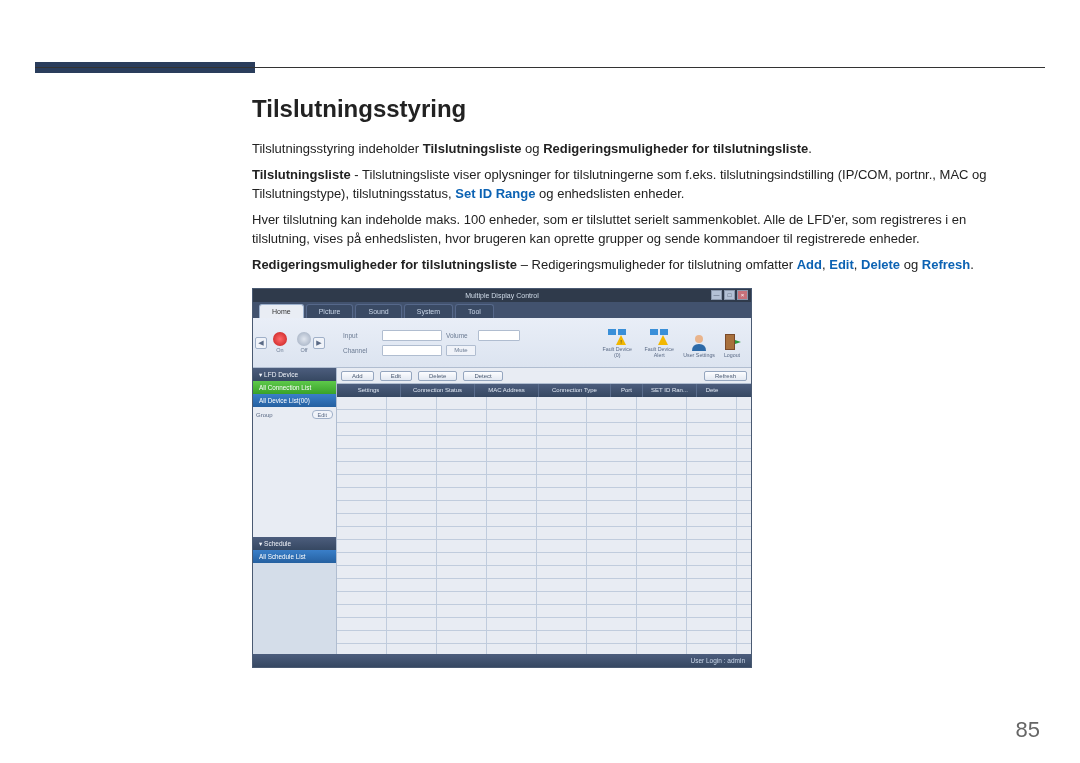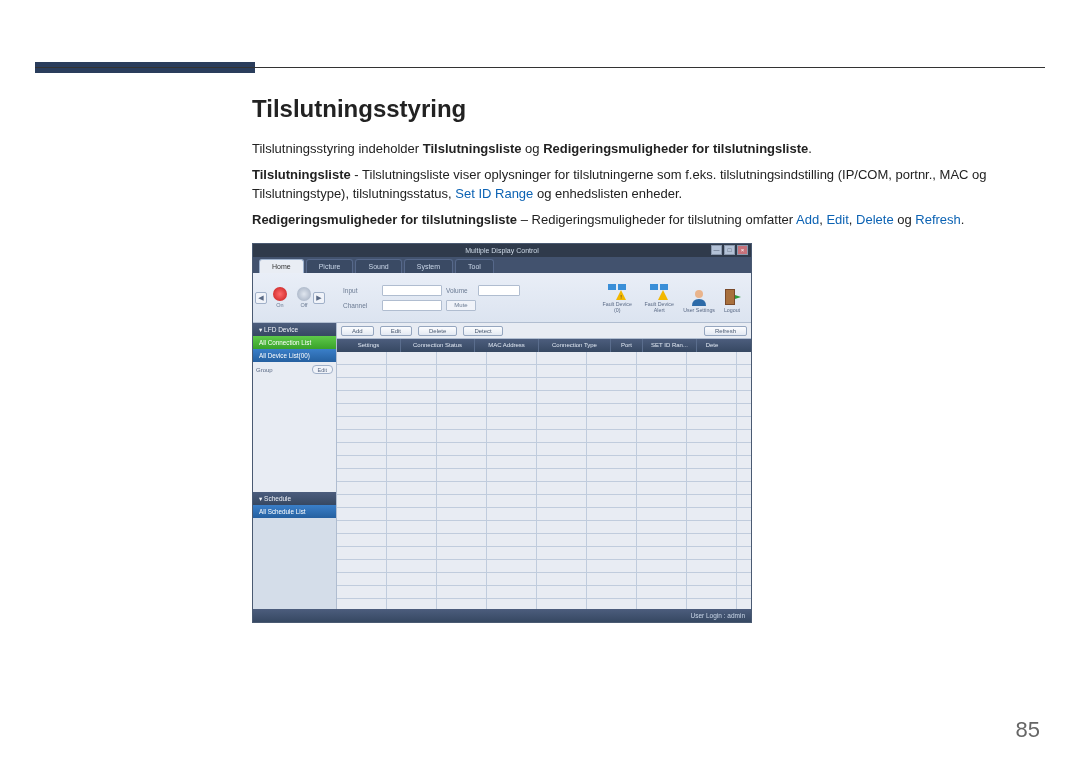--- a/index.html
+++ b/index.html
@@ -38,21 +38,21 @@
     font-weight: 600;
     color: #222;
     margin-bottom: 16px;
   }
   .body-text {
     font-size: 13px;
     line-height: 1.5;
     margin-bottom: 6px;
   }
   .bold { font-weight: 700; }
-  .highlight { color: #0b62b3; font-weight: 400; text-align: center; }
+  .highlight { color: #0b62b3; font-weight: 700; text-align: center; }
   .page-number {
     position: absolute;
     bottom: 20px;
     right: 40px;
     font-size: 22px;
     color: #666;
   }
 
   
   .app-frame {
@@ -339,20 +339,21 @@
   <h1 class="heading">Tilslutningsstyring</h1>
 
   <p class="body-text">
     <span>Tilslutningsstyring indeholder </span><span class="bold">Tilslutningsliste</span><span> og </span><span class="bold">Redigeringsmuligheder for tilslutningsliste</span><span>.</span>
   </p>
 
   <p class="body-text">
     <span class="bold">Tilslutningsliste</span><span> - Tilslutningsliste viser oplysninger for tilslutningerne som f.eks. tilslutningsindstilling (IP/COM, portnr., MAC og Tilslutningstype), tilslutningsstatus, </span><span class="highlight">Set ID Range</span><span> og enhedslisten enheder.</span>
   </p>
 
+  <p class="body-text">Hver tilslutning kan indeholde maks. 100 enheder, som er tilsluttet serielt sammenkoblet. Alle de LFD'er, som registreres i en tilslutning, vises på enhedslisten, hvor brugeren kan oprette grupper og sende kommandoer til registrerede enheder.</p>
 
   <p class="body-text">
     <span class="bold">Redigeringsmuligheder for tilslutningsliste</span><span> – Redigeringsmuligheder for tilslutning omfatter </span><span class="highlight">Add</span><span>, </span><span class="highlight">Edit</span><span>, </span><span class="highlight">Delete</span><span> og </span><span class="highlight">Refresh</span><span>.</span>
   </p>
 
   <div class="app-frame">
     <div class="app-titlebar">
       <span>Multiple Display Control</span>
       <div class="win-controls">
         <div class="win-btn">—</div>

